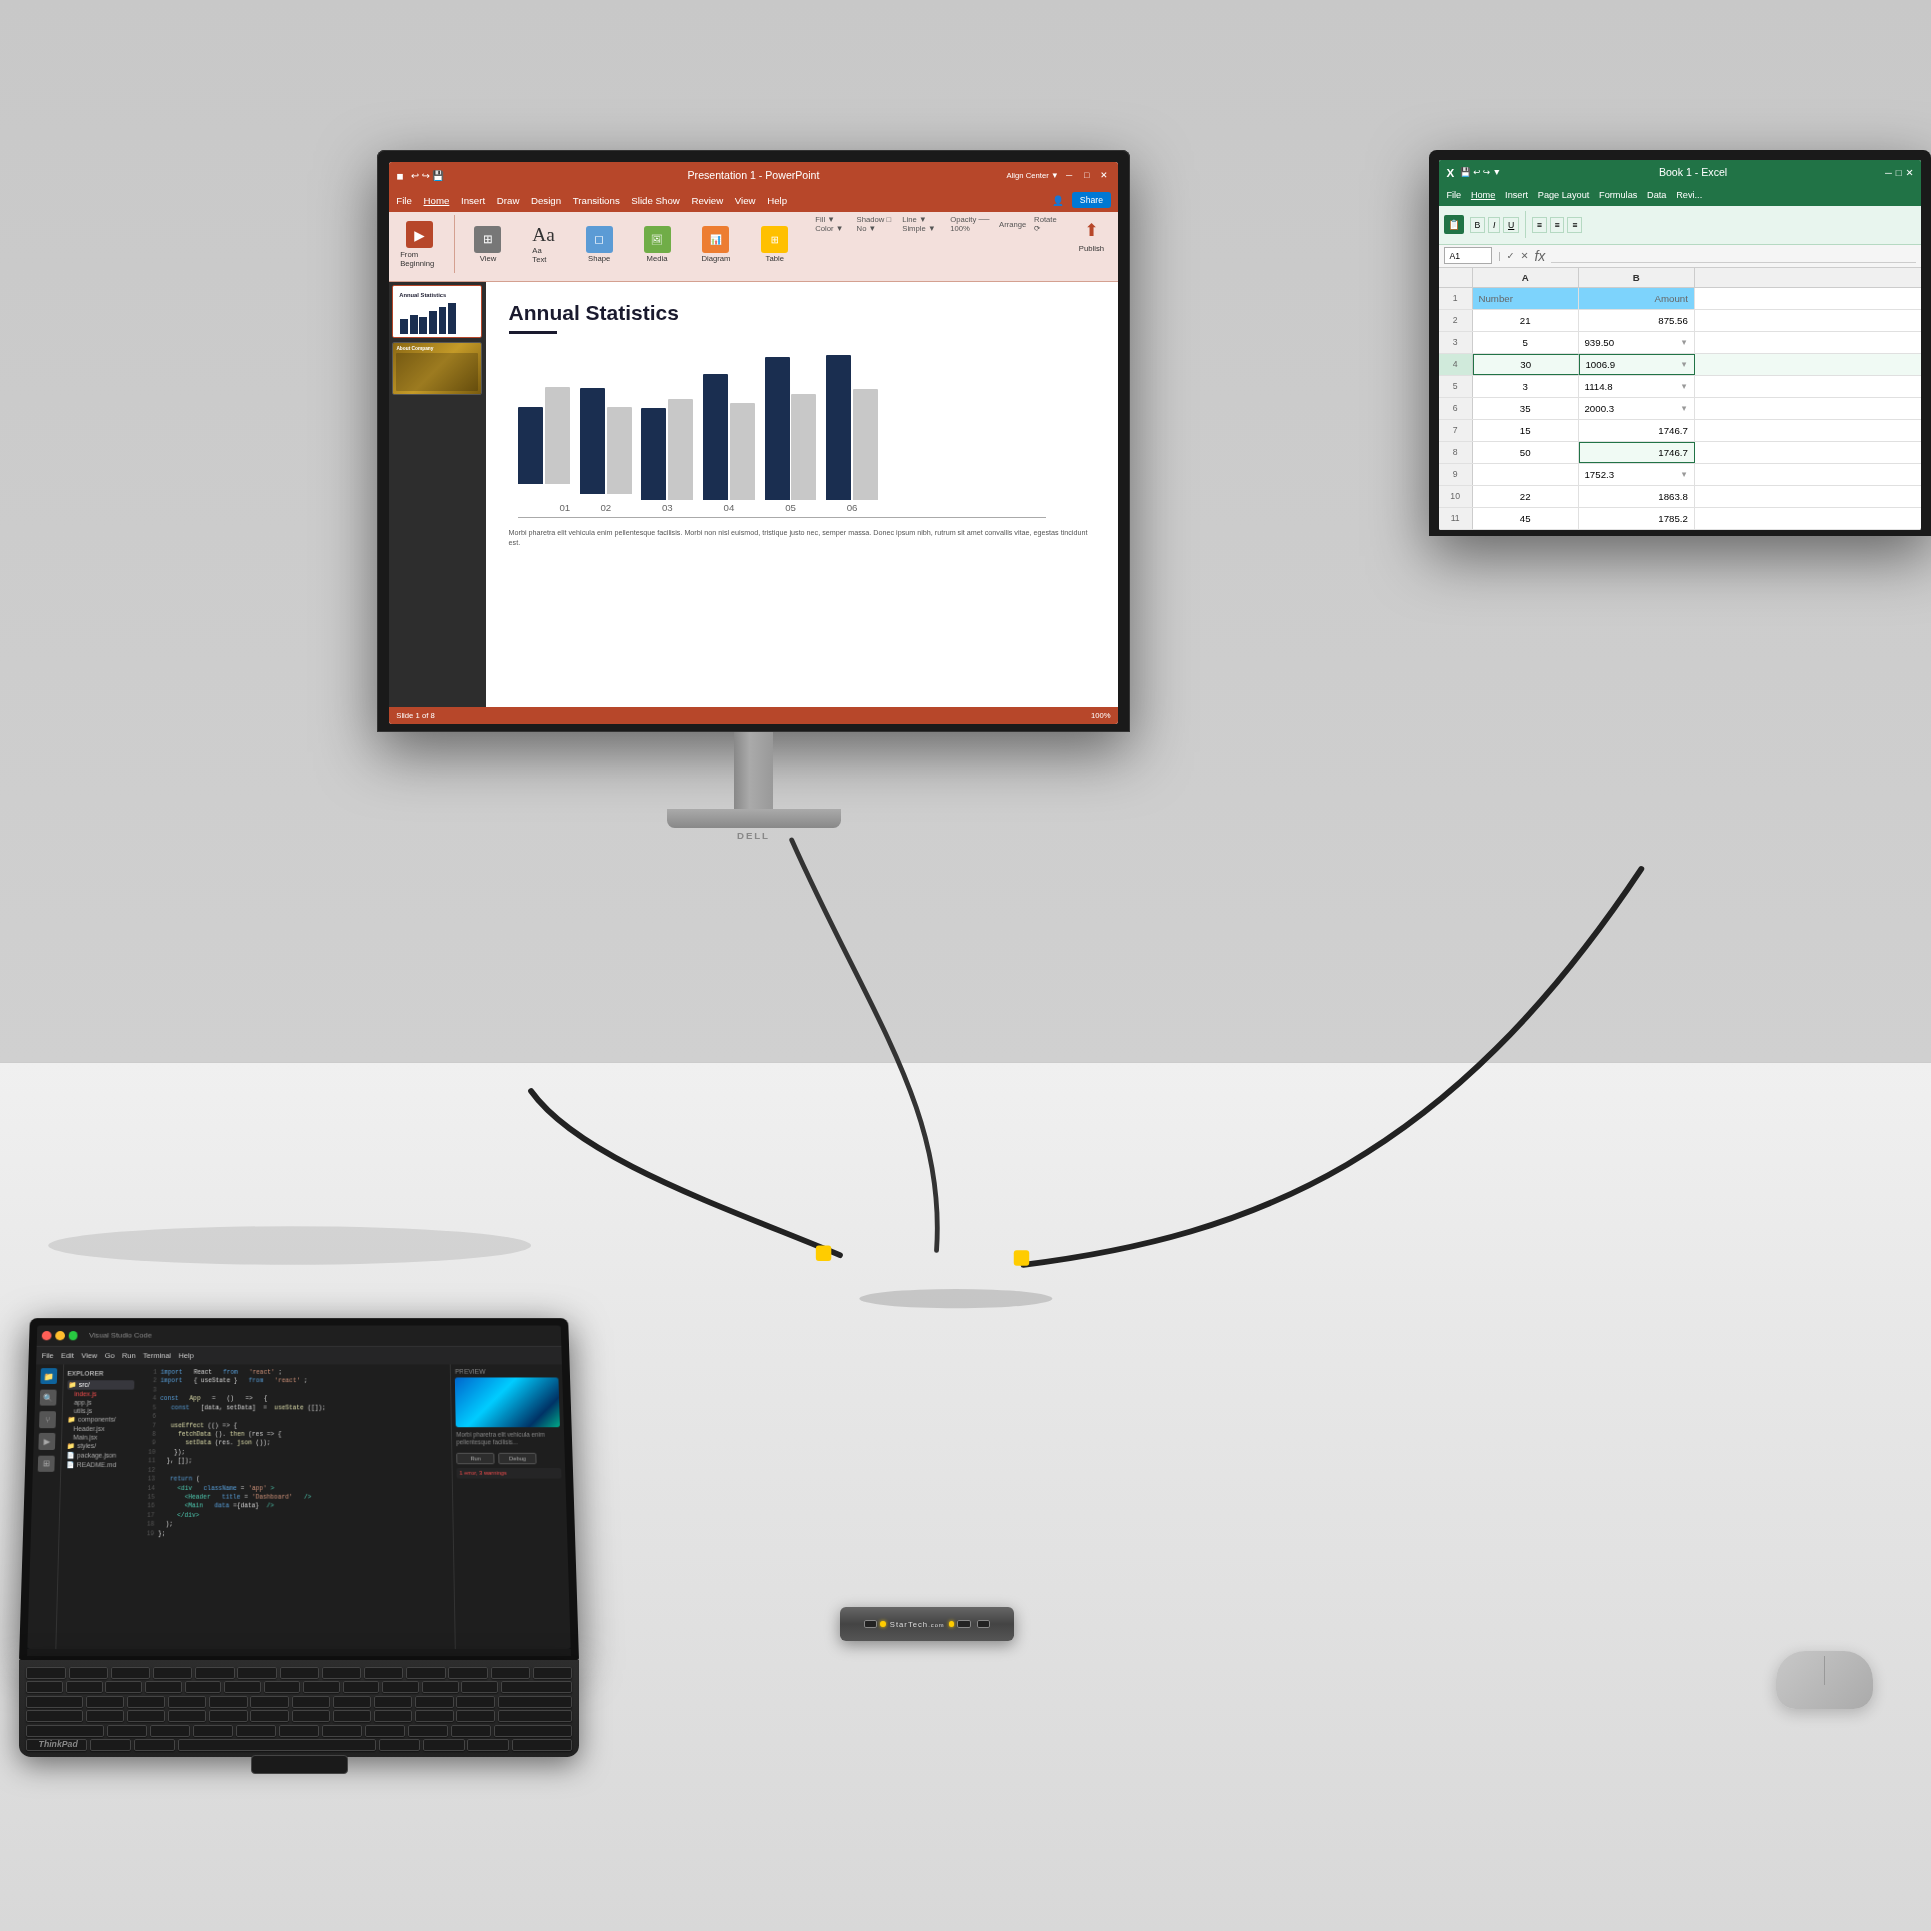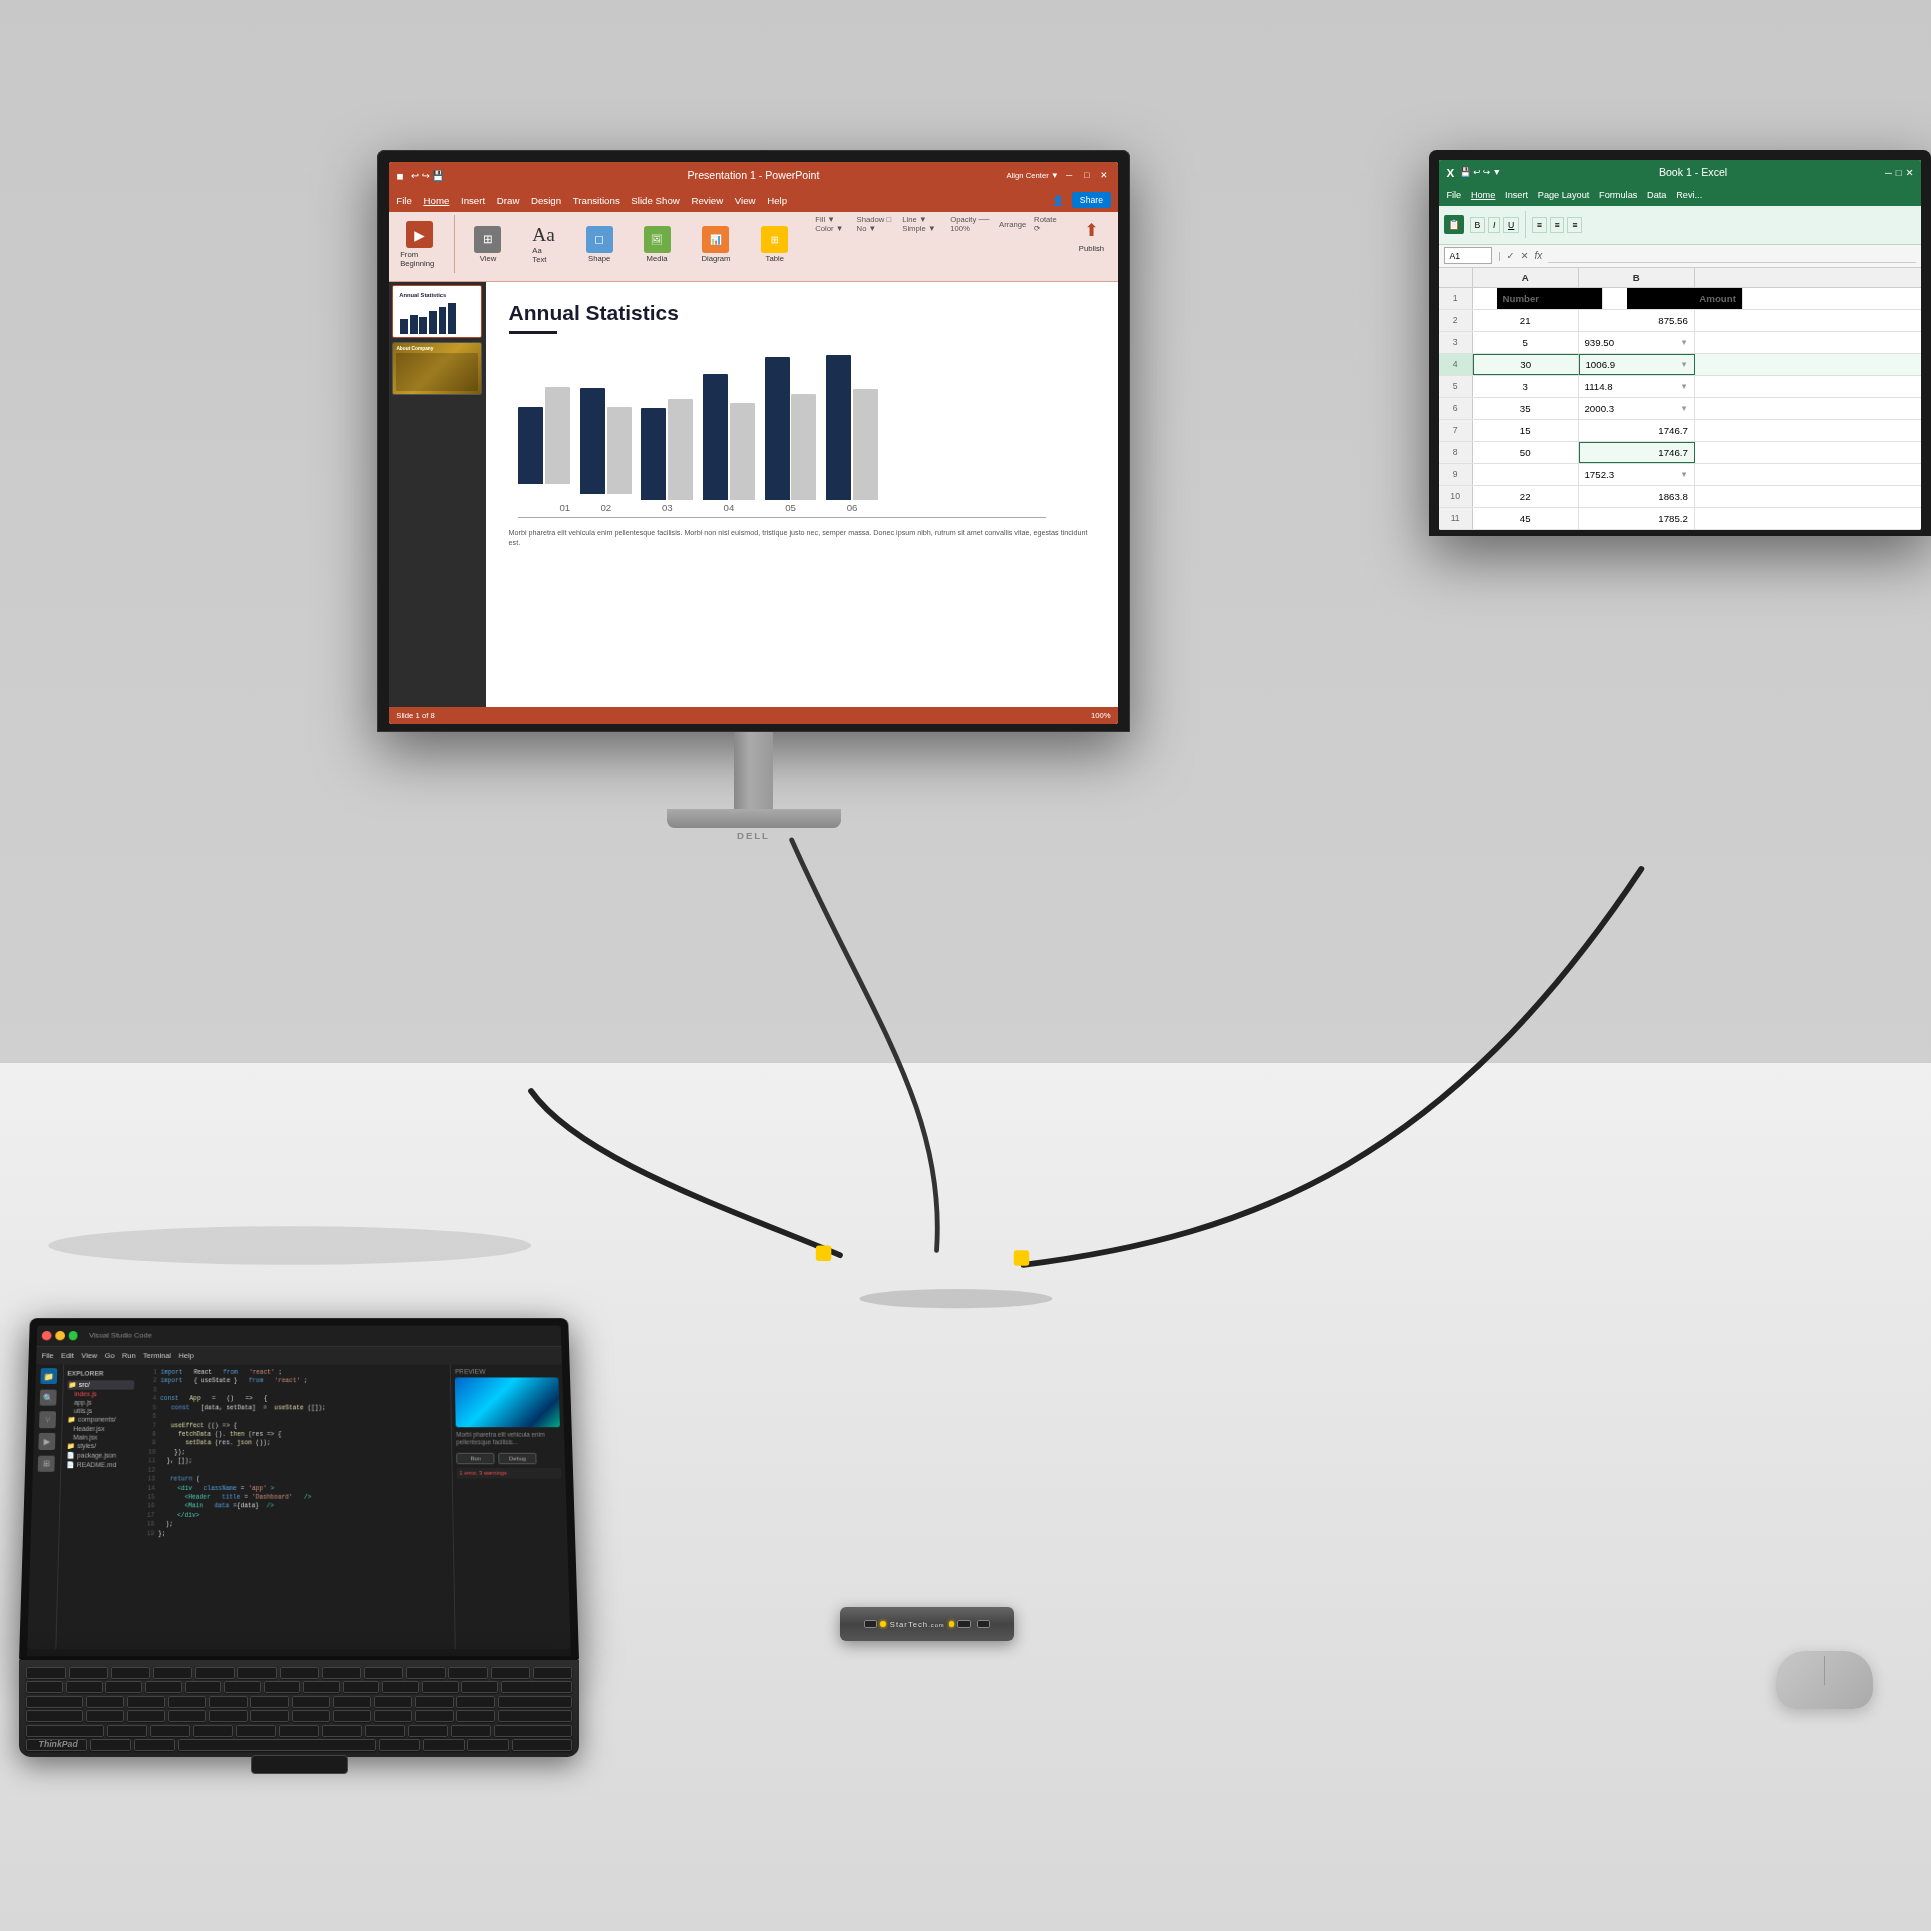--- a/index.html
+++ b/index.html
@@ -378,21 +378,21 @@
       align-items: center;
       padding: 0 5.8px;
       font-size: 9.7px;
       border-right: 1px solid #e0e0e0;
     }
 
     .excel-cell.number { justify-content: center; }
     .excel-cell.amount { justify-content: flex-end; }
     .excel-cell.col-a { width: 106px; }
     .excel-cell.col-b { width: 116px; }
-    .excel-cell.header-row { font-weight: 700; background: #000000; margin-left: 24px; }
+    .excel-cell.header-row { font-weight: 400; background: #7dd3fc; }
 
     
     .laptop {
       position: absolute;
       bottom: 174px;
       left: 19.3px;
       width: 560px;
     }
 
     .laptop-screen-assembly {
@@ -951,21 +951,21 @@
           <span style="padding:1.9px 3.9px; border:1px solid #b5d9c2; cursor:pointer;">≡</span>
           <span style="padding:1.9px 3.9px; border:1px solid #b5d9c2; cursor:pointer;">≡</span>
         </div>
       </div>
 
       <div class="excel-formula-bar">
         <div class="excel-name-box">A1</div>
         <span style="color:#aaa;">|</span>
         <span style="font-size:9.7px; color:#666;">✓</span>
         <span style="font-size:9.7px; color:#666;">✕</span>
-        <span style="font-size:10px; color:#666; font-style:italic;">fx</span>
+        <span style="font-size:14px; color:#666; font-style:italic;">fx</span>
         <div style="flex:1; height:15.4px; border-bottom:1px solid #ccc;"></div>
       </div>
 
       <div class="excel-grid">
 
         <div class="excel-col-headers">
           <div class="excel-row-header-spacer"></div>
           <div class="excel-col-header excel-col-a">A</div>
           <div class="excel-col-header excel-col-b">B</div>
         </div>

